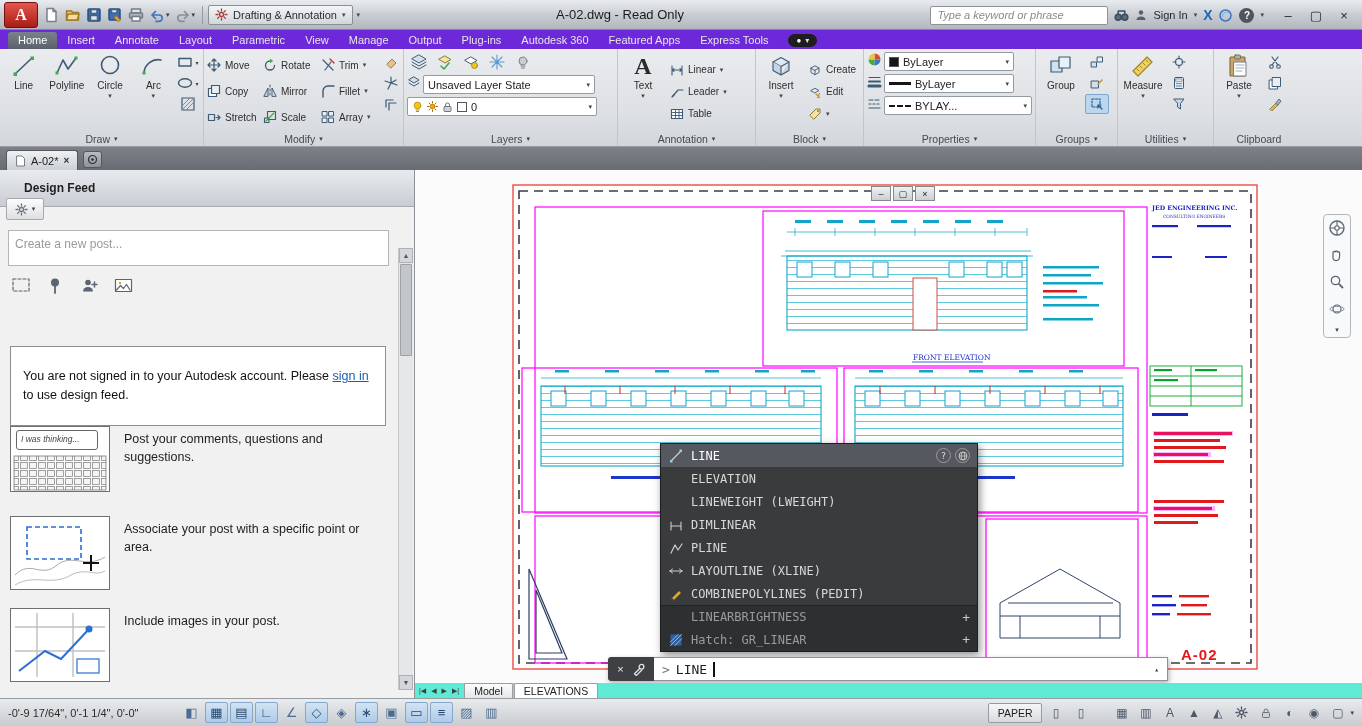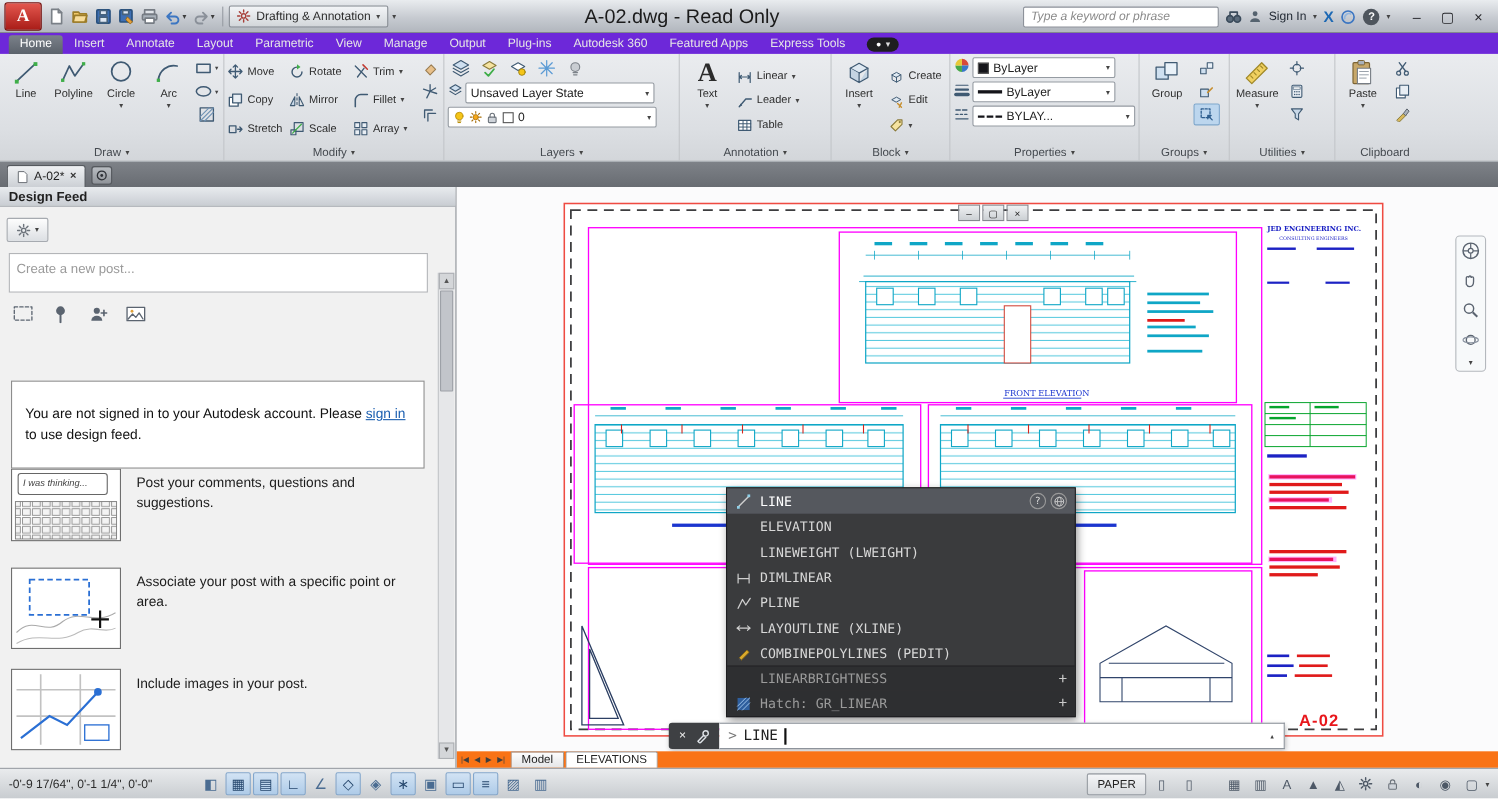--- a/index.html
+++ b/index.html
@@ -9,21 +9,21 @@
 .icon svg{stroke:#46627c;fill:none;stroke-width:1.5;stroke-linecap:round;stroke-linejoin:round}
 
 #titlebar{position:absolute;left:0;top:0;width:1362px;height:30px;background:linear-gradient(#e9ecef,#c7cbd1 55%,#b2b7be);border-bottom:1px solid #82878e;display:flex;align-items:center;z-index:50}
 #appbtn{width:34px;height:26px;margin:0 4px;border-radius:3px;background:linear-gradient(#e4574e,#a91d18);border:1px solid #73110e;color:#fff;font-weight:bold;font-size:16px;display:flex;align-items:center;justify-content:center;font-family:"Liberation Serif",serif}
 .qat{display:flex;align-items:center;gap:1px}
 .qbtn{height:24px;padding:0 2px;display:flex;align-items:center;justify-content:center;border-radius:2px}
 .qbtn .c{font-size:7px;color:#3c3c3c;margin-left:1px}
 .vsep{width:1px;height:18px;background:#979ca3;margin:0 5px}
 .wsdd{display:flex;align-items:center;gap:5px;height:20px;padding:0 6px;border:1px solid #8a8f96;border-radius:2px;background:linear-gradient(#f3f5f7,#d2d6da);font-size:11px;color:#2e2e2e}
 .wsdd .c{font-size:7px;color:#444}
-#doct{position:absolute;left:470px;top:0;width:300px;height:30px;line-height:30px;text-align:center;font-size:18px;color:#1b1b1b}
+#doct{position:absolute;left:470px;top:0;width:300px;height:30px;line-height:30px;text-align:center;font-size:13px;color:#1b1b1b}
 .tright{position:absolute;right:98px;top:0;height:30px;display:flex;align-items:center;gap:6px}
 .search{width:178px;height:19px;border:1px solid #8d929a;border-radius:2px;padding:0 6px;font-size:11px;color:#444;background:#fff;font-family:"Liberation Sans",sans-serif}
 .search::placeholder{color:#8a8a8a;font-style:italic}
 .tico{display:flex;align-items:center;justify-content:center;height:20px}
 .signin{font-size:11px;color:#1e2630}
 .helpc{width:15px;height:15px;border-radius:50%;background:#4e555d;color:#fff;font-size:10px;font-weight:bold;display:flex;align-items:center;justify-content:center}
 .xch{color:#1d69b4;font-weight:bold;font-size:14px}
 .caret{font-size:7px;color:#444}
 .winb{position:absolute;right:4px;top:0;height:30px;display:flex;align-items:center}
 .wb{width:28px;height:22px;display:flex;align-items:center;justify-content:center;font-size:13px;color:#26262a}
@@ -54,21 +54,21 @@
 .lwline{width:22px;height:3px;background:#15151a}
 .ltline{width:22px;border-top:2px dashed #15151a}
 .rowbtn{display:flex;align-items:center;gap:4px;height:20px;padding:0 3px;font-size:10px;color:#2d2d2d}
 
 #filerow{position:absolute;left:0;top:147px;width:1362px;height:23px;background:linear-gradient(#7e8288,#686c72);display:flex;align-items:flex-end;padding-left:6px;gap:5px;z-index:47}
 .ftab{height:20px;display:flex;align-items:center;gap:5px;padding:0 8px;background:linear-gradient(#eff1f3,#ccd0d5);border:1px solid #55595e;border-bottom:none;border-radius:3px 3px 0 0;font-size:11px;color:#1d1d1d}
 .ftab .x{font-size:10px;color:#333;font-weight:bold}
 .fmenu{width:19px;height:17px;margin-bottom:2px;border-radius:3px;background:linear-gradient(#b9bdc2,#8f9399);border:1px solid #55595e;display:flex;align-items:center;justify-content:center}
 
 #dfeed{position:absolute;left:0;top:170px;width:415px;height:528px;background:#f1f1f1;border-right:1px solid #8e9298;z-index:40}
-#dfhead{height:18px;background:linear-gradient(#e8ebee,#c9cdd3);border-bottom:1px solid #a7abb1;display:flex;align-items:center;padding-left:8px;font-weight:bold;font-size:12px;color:#1f1f1f}
+#dfhead{height:37px;background:linear-gradient(#e8ebee,#c9cdd3);border-bottom:1px solid #a7abb1;display:flex;align-items:center;padding-left:24px;font-weight:bold;font-size:12px;color:#1f1f1f}
 .dfgear{position:absolute;left:6px;top:28px;width:38px;height:22px;border:1px solid #a6aab0;border-radius:2px;background:linear-gradient(#fdfdfd,#dcdfe3);display:flex;align-items:center;justify-content:center;gap:4px}
 .dfpost{position:absolute;left:8px;top:60px;width:381px;height:36px;border:1px solid #b3b5b8;background:#fff;padding:6px;font-size:12px;color:#444;resize:none;font-family:"Liberation Sans",sans-serif}
 .dfpost::placeholder{color:#9a9a9a}
 .dficons{position:absolute;left:8px;top:104px;display:flex;gap:8px}
 .dfib{width:26px;height:22px;display:flex;align-items:center;justify-content:center;border-radius:2px}
 .notice{position:absolute;left:10px;top:176px;width:376px;background:#fff;border:1px solid #8d8d8d;padding:20px 12px;font-size:12.5px;line-height:1.5;color:#111}
 .notice a{color:#1b5fb0}
 .feat{position:absolute;left:10px;width:392px;display:flex;gap:14px}
 .thumb{width:100px;border:1px solid #6f6f6f;background:#fff;position:relative;flex:none}
 .ftext{font-size:12.5px;color:#1d1d1d;line-height:1.45;padding-top:4px;width:252px}
@@ -94,21 +94,21 @@
 .cp-circle{width:15px;height:15px;border:1px solid #9a9a9a;border-radius:50%;color:#ddd;font-size:9px;display:flex;align-items:center;justify-content:center}
 .cp-plus{margin-left:auto;color:#c9c9c9;font-size:13px}
 
 #cbar{position:absolute;left:193px;top:487px;width:560px;height:24px;display:flex;z-index:21;box-shadow:1px 2px 5px rgba(0,0,0,.3)}
 .cb-grip{width:46px;background:#3e4043;border-radius:3px 0 0 3px;display:flex;align-items:center;justify-content:center;gap:8px;color:#eee;font-size:11px}
 .cb-main{flex:1;background:#fff;border:1px solid #8d939b;border-left:none;display:flex;align-items:center;gap:6px;padding:0 8px;font-family:"DejaVu Sans Mono",monospace;font-size:13px}
 .cb-prompt{color:#777}
 .cb-caret{width:2px;height:15px;background:#111}
 .cb-hist{margin-left:auto;font-size:8px;color:#444}
 
-#laybar{position:absolute;left:415px;top:683px;width:947px;height:15px;display:flex;align-items:flex-end;gap:1px;background:#f97316;z-index:30}
+#laybar{position:absolute;left:415px;top:683px;width:947px;height:15px;display:flex;align-items:flex-end;gap:1px;background:#5eead4;z-index:30}
 .nav4{display:flex;align-items:center;height:15px;padding:0 2px;gap:1px}
 .nb{font-size:7px;color:#3e3e3e;padding:0 2px}
 .ltab{height:15px;line-height:14px;padding:0 9px;font-size:10.5px;color:#222;background:linear-gradient(#fdfdfd,#e4e6e8);border:1px solid #9a9fa4;border-bottom:none;border-radius:2px 2px 0 0}
 .ltab.active{background:#fff;font-weight:normal}
 
 #sbar{position:absolute;left:0;top:698px;width:1362px;height:28px;background:linear-gradient(#e9ebed,#c8ccd0);border-top:1px solid #979ca2;display:flex;align-items:center;padding:0 8px;gap:2px;z-index:50}
 #coords{width:170px;font-size:11px;color:#2b2b2b}
 .st{width:23px;height:21px;display:flex;align-items:center;justify-content:center;font-size:13px;color:#4a6c92;border:1px solid transparent;border-radius:2px}
 .st.on{background:linear-gradient(#d2e3f4,#aecbe8);border:1px solid #83a7cd;color:#27486e}
 .st.r{color:#4d5866;font-size:12px}

